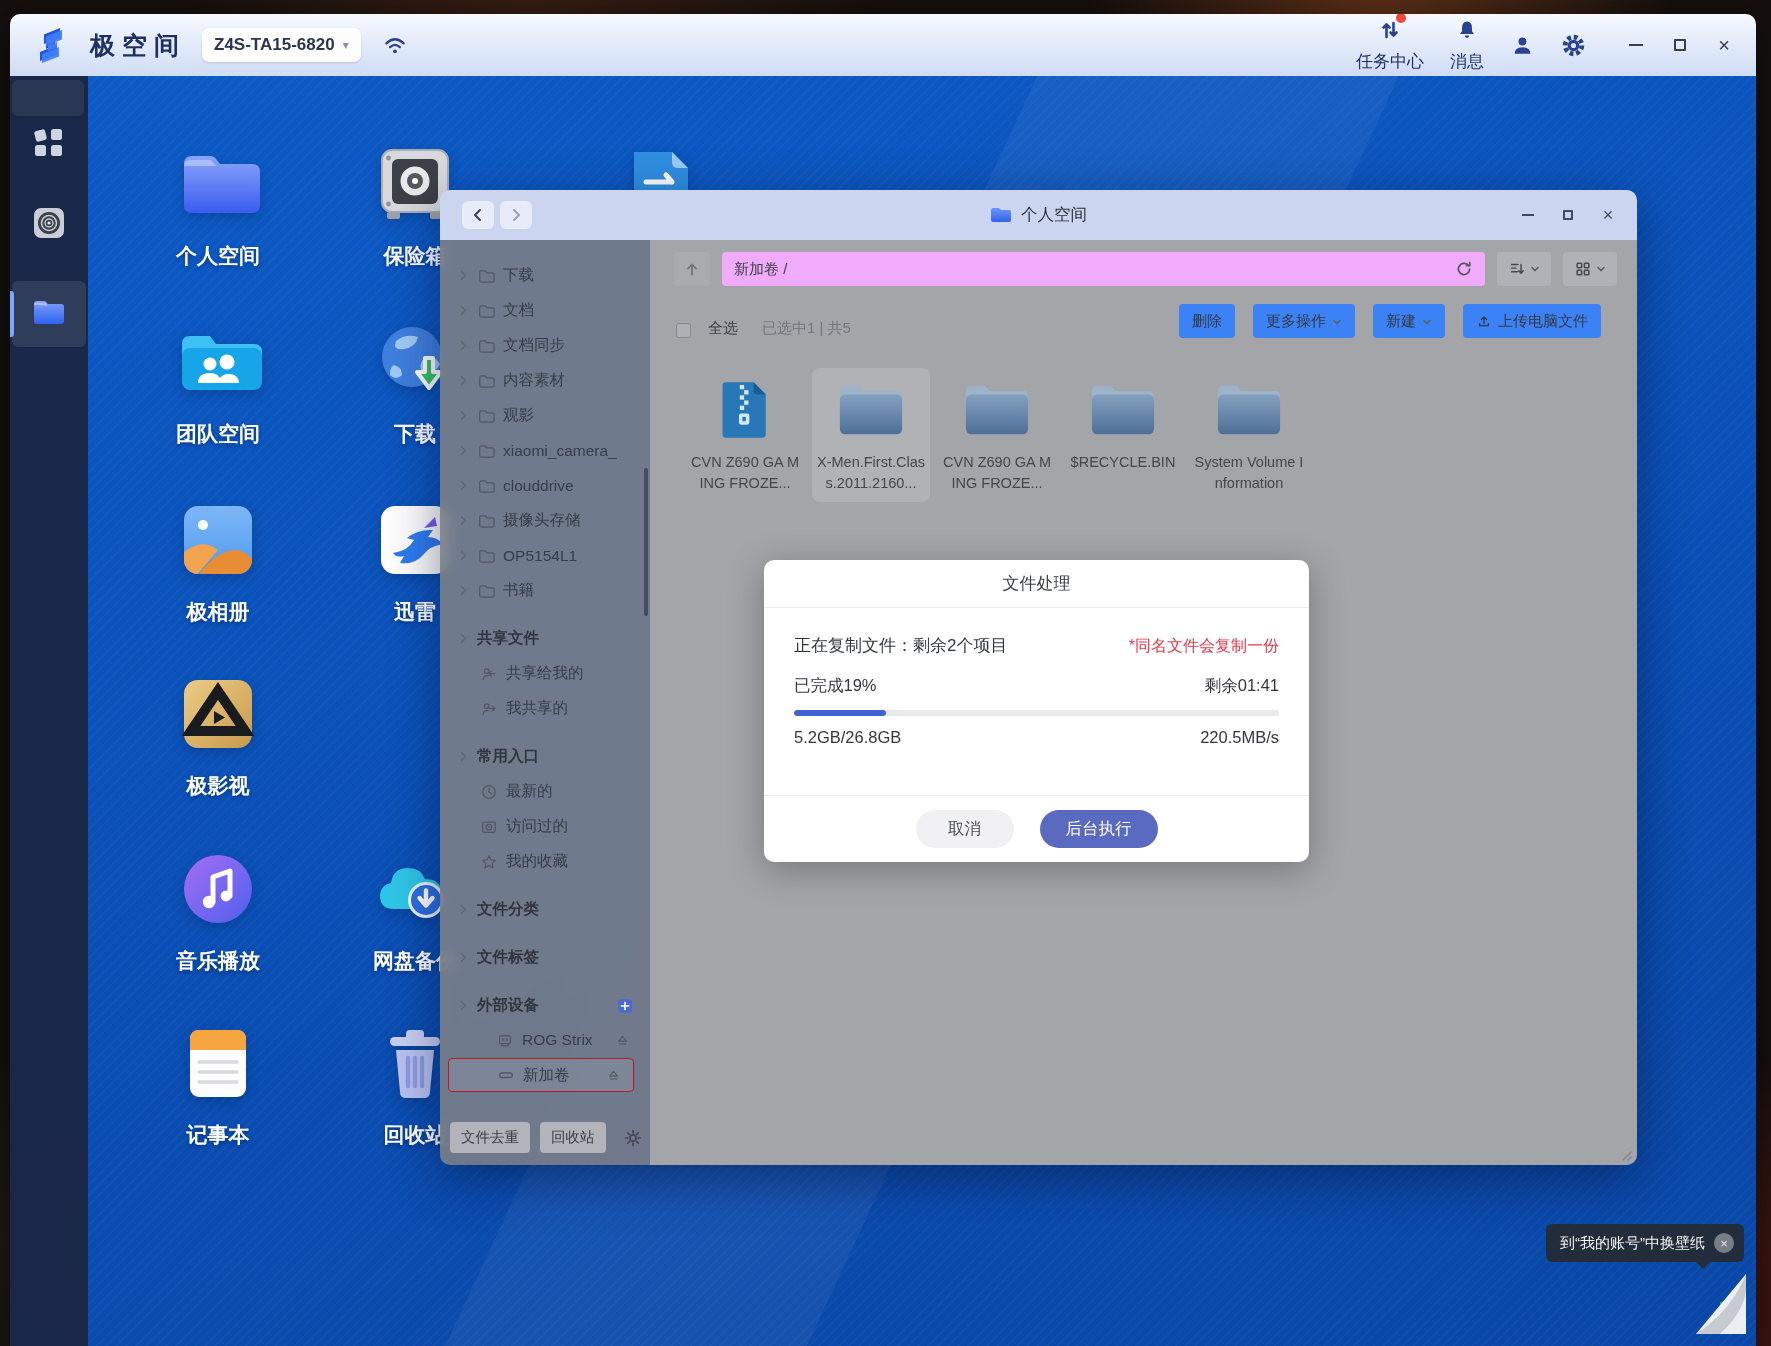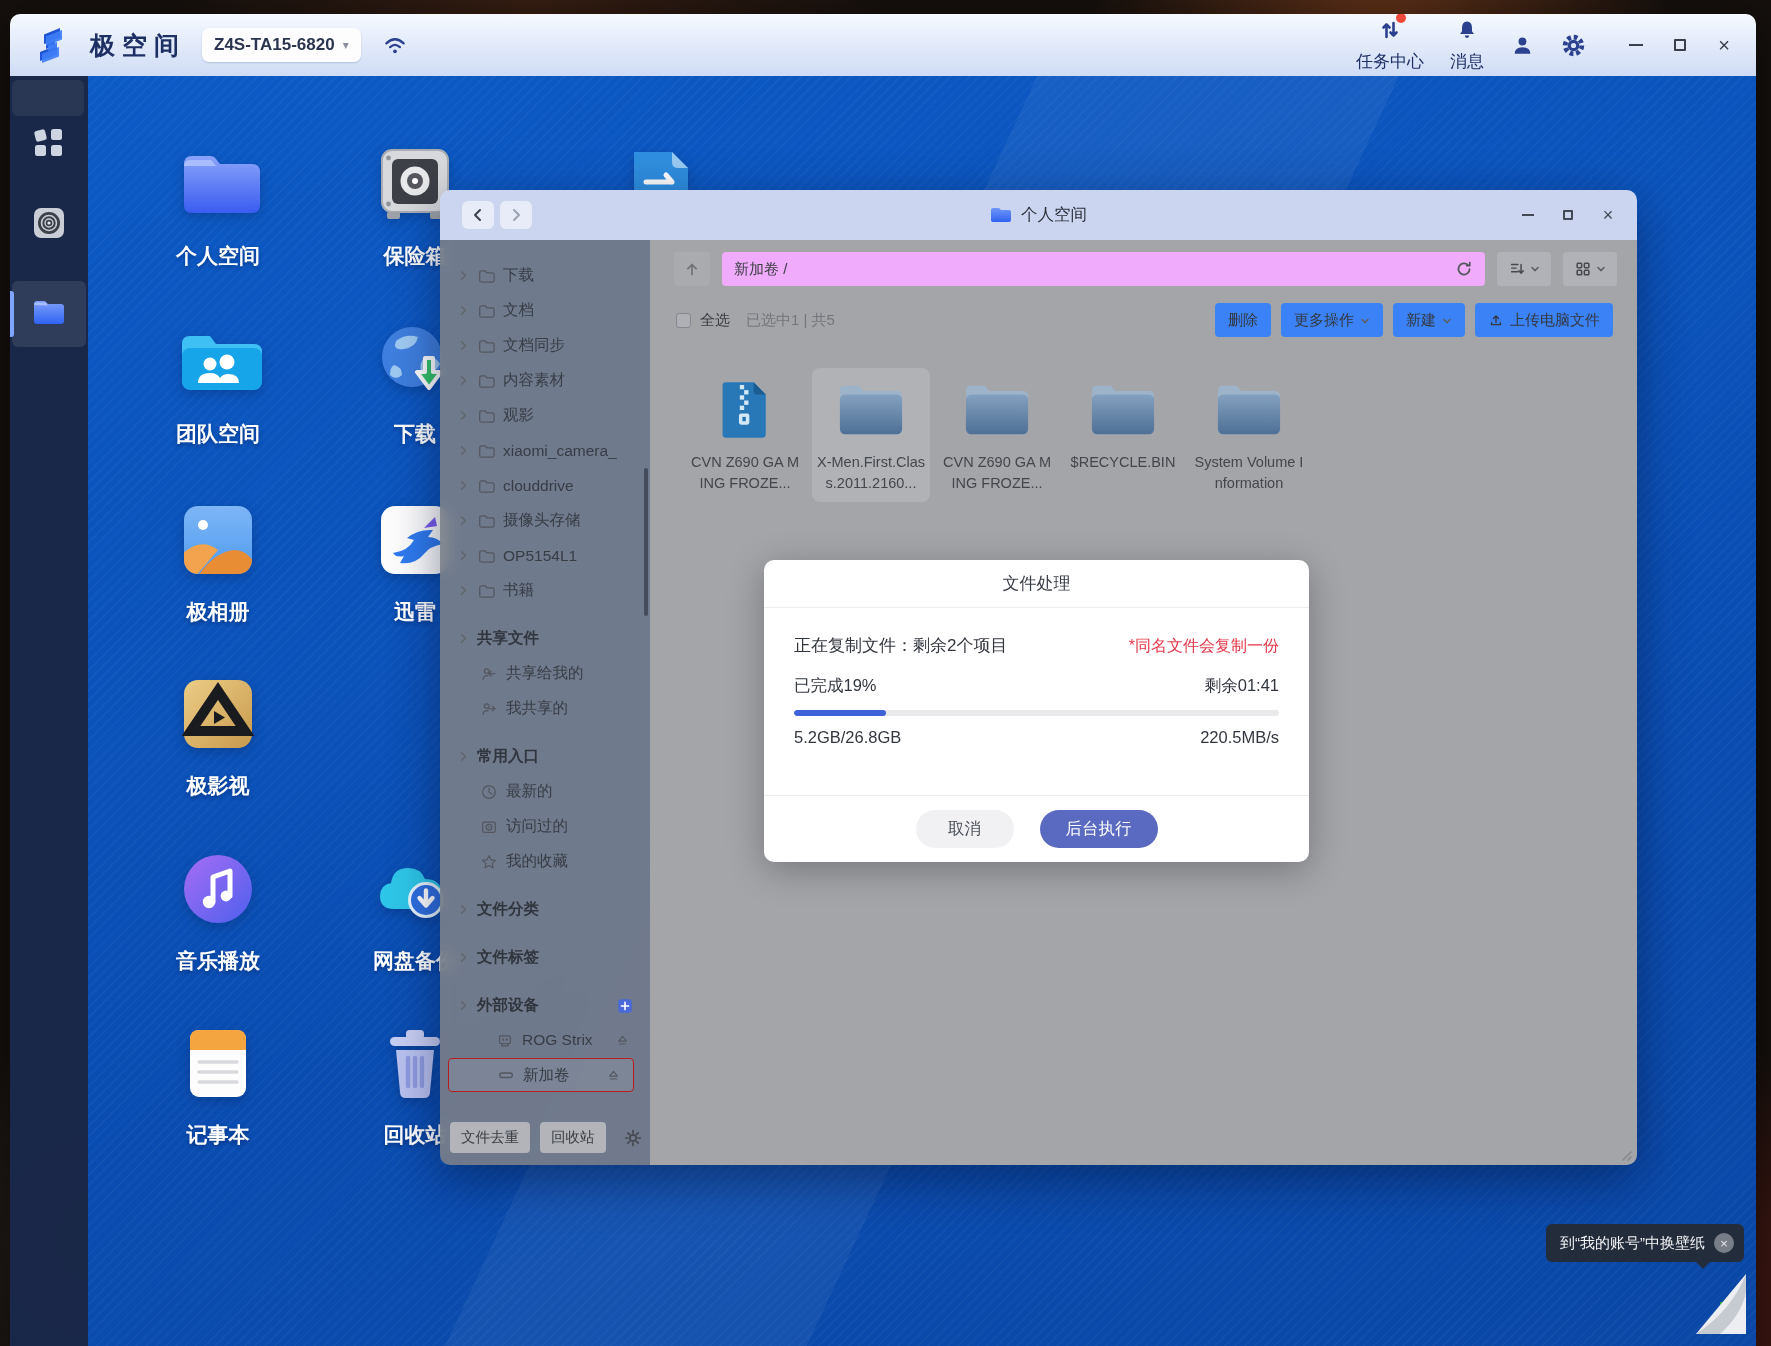--- a/index.html
+++ b/index.html
@@ -100,21 +100,21 @@
   .upbtn{width:36px;height:34px;border-radius:4px;display:flex;align-items:center;justify-content:center;color:#6f7277;background:#aaabaf;}
   .upbtn svg{width:18px;height:18px;}
   .pathinput{flex:1;height:34px;background:#f0abfc;border-radius:4px;display:flex;align-items:center;padding:0 12px;color:#3f4146;font-size:15px;}
   .pathinput .ptext{flex:1;}
   .pathinput .refresh{color:#505archive359;display:flex;color:#53565c;}
   .pathinput .refresh svg{width:18px;height:18px;}
   .minibtn{width:54px;height:34px;border-radius:4px;background:#b0b2b7;color:#46484d;display:flex;align-items:center;justify-content:center;gap:4px;}
   .minibtn svg{width:18px;height:18px;}
   .minibtn .car svg{width:10px;height:10px;}
 
-  .toolrow{position:absolute;left:0;right:4px;top:62px;height:36px;display:flex;align-items:center;padding:0 20px 0 26px;}
+  .toolrow{position:absolute;left:0;right:16px;top:62px;height:36px;display:flex;align-items:flex-end;padding:0 20px 0 26px;gap:8px;}
   .chk{width:15px;height:15px;border:1.5px solid #84878d;border-radius:3px;background:#aeb0b5;margin-right:9px;}
   .selall{font-size:15px;color:#3b3e44;margin-right:16px;}
   .selinfo{font-size:15px;color:#73767c;}
   .toolsp{flex:1;}
   .tbtn{height:34px;padding:0 13px;margin-left:10px;border-radius:4px;background:#3b82f6;color:#35383e;font-size:15px;display:flex;align-items:center;gap:6px;}
   .tbtn svg{width:16px;height:16px;}
   .tbtn .car svg{width:10px;height:10px;color:#5d6066;}
 
   .files{position:absolute;left:36px;top:128px;display:flex;gap:8px;}
   .fcell{width:118px;padding:10px 4px 8px;border-radius:8px;text-align:center;}

